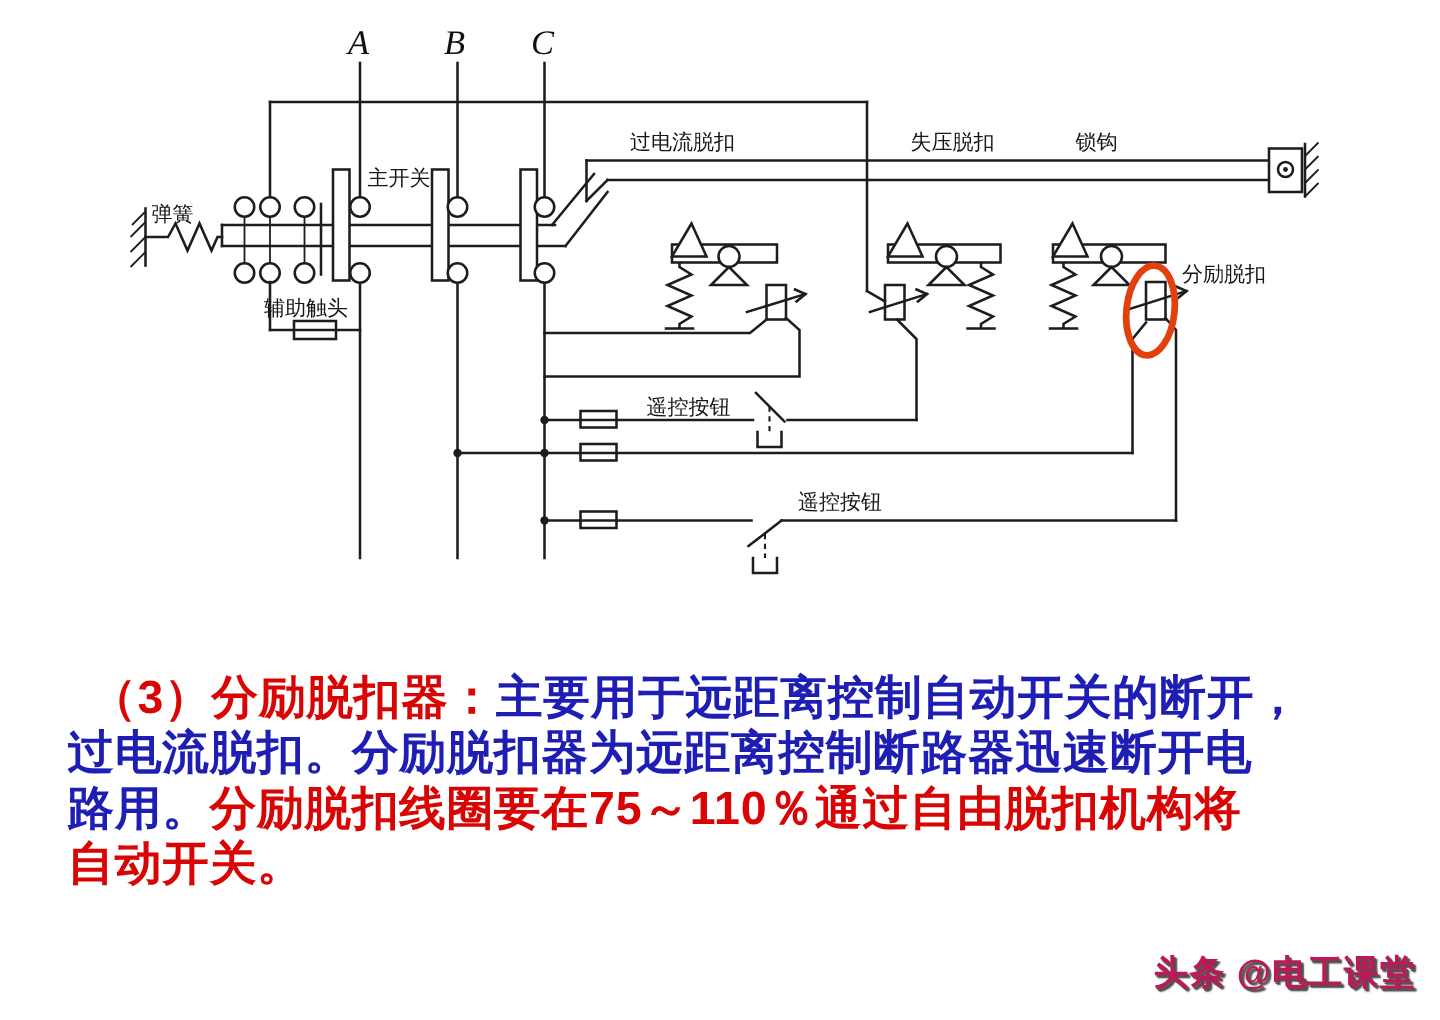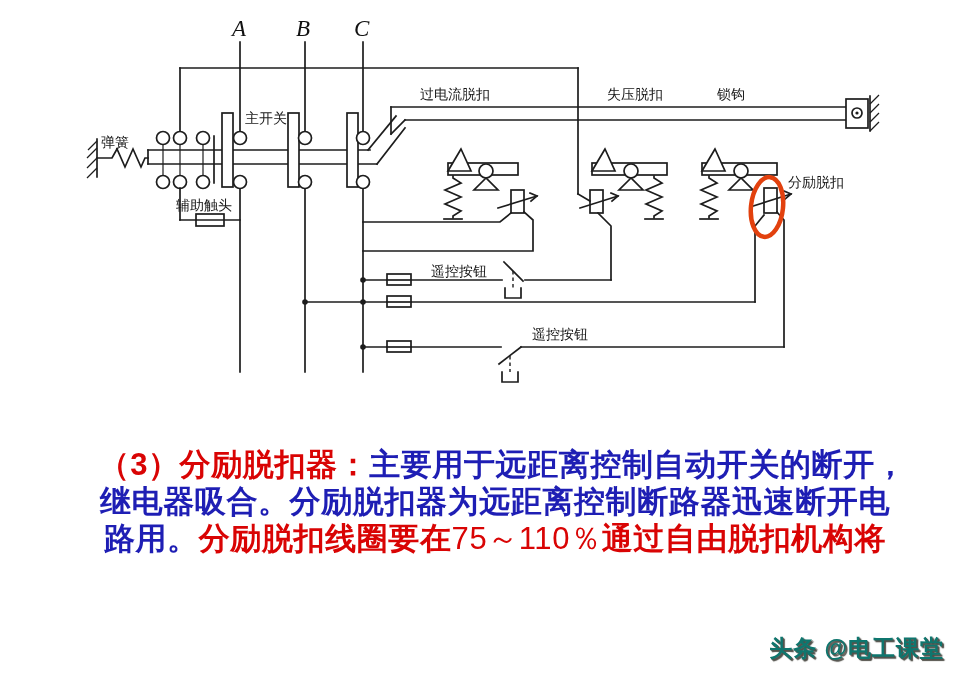--- a/index.html
+++ b/index.html
@@ -14,28 +14,28 @@
   .box{stroke:#1d1d1d;stroke-width:1.7;fill:none;}
   .dot{fill:#1d1d1d;stroke:none;}
   .dash{stroke:#1d1d1d;stroke-width:1.4;fill:none;stroke-dasharray:3.5 3;}
   .lbl{font:14px "Liberation Sans",sans-serif;fill:#161616;}
   .phase{font:italic 23px "Liberation Serif",serif;fill:#111111;}
   .hl{fill:none;stroke:#e2410e;stroke-width:4.5;}
 
   
   .caption{position:absolute;left:45px;top:446px;width:900px;font-size:31px;
            font-weight:700;line-height:37px;letter-spacing:0.6px;}
-  .cap-line{white-space:nowrap;height:37px;text-align:center;}
+  .cap-line{white-space:nowrap;height:37px;}
   .cap-indent{padding-left:15px;}
   .red{color:#d90404;}
   .blue{color:#1e1eb4;}
-  .em{font-weight:400;}
+  .em{font-weight:700;}
 
   
-  .wm{position:absolute;right:16px;top:633px;font-size:23px;font-weight:700;color:#0f766e;
+  .wm{position:absolute;right:16px;top:633px;font-size:23px;font-weight:700;color:#be185d;
       letter-spacing:1px;text-shadow:2px 2px 1px #51504a,1px 1px 0 #6e6d66;}
 </style>
 </head>
 <body>
 
 <div class="stage">
 
   <svg class="diagram" width="960" height="440" viewBox="0 0 960 440">
 
     <g>
@@ -200,19 +200,20 @@
       <line class="w" x1="499" y1="364" x2="521" y2="347"></line>
       <line class="dash" x1="510" y1="356" x2="510" y2="372"></line>
       <path class="w" d="M502,372 L502,382 L518,382 L518,372"></path>
       <line class="w" x1="521" y1="347" x2="784" y2="347"></line>
     </g>
     <text class="lbl" x="532" y="339">遥控按钮</text>
   </svg>
 
   <div class="caption">
     <div class="cap-line cap-indent"><span class="red">（3）分励脱扣器：</span><span class="blue">主要用于远距离控制自动开关的断开，</span></div>
-    <div class="cap-line blue">继电器吸合。分励脱扣器为远距离控制断路器迅速断开电</div>
+    <div class="cap-line blue">过电流脱扣。分励脱扣器为远距离控制断路器迅速断开电</div>
     <div class="cap-line"><span class="blue">路用。</span><span class="red">分励脱扣线圈要在</span><span class="red em">75～110％</span><span class="red">通过自由脱扣机构将</span></div>
+    <div class="cap-line red">自动开关。</div>
   </div>
 
   <div class="wm">头条 @电工课堂</div>
 
 </div>
 
 </body></html>

